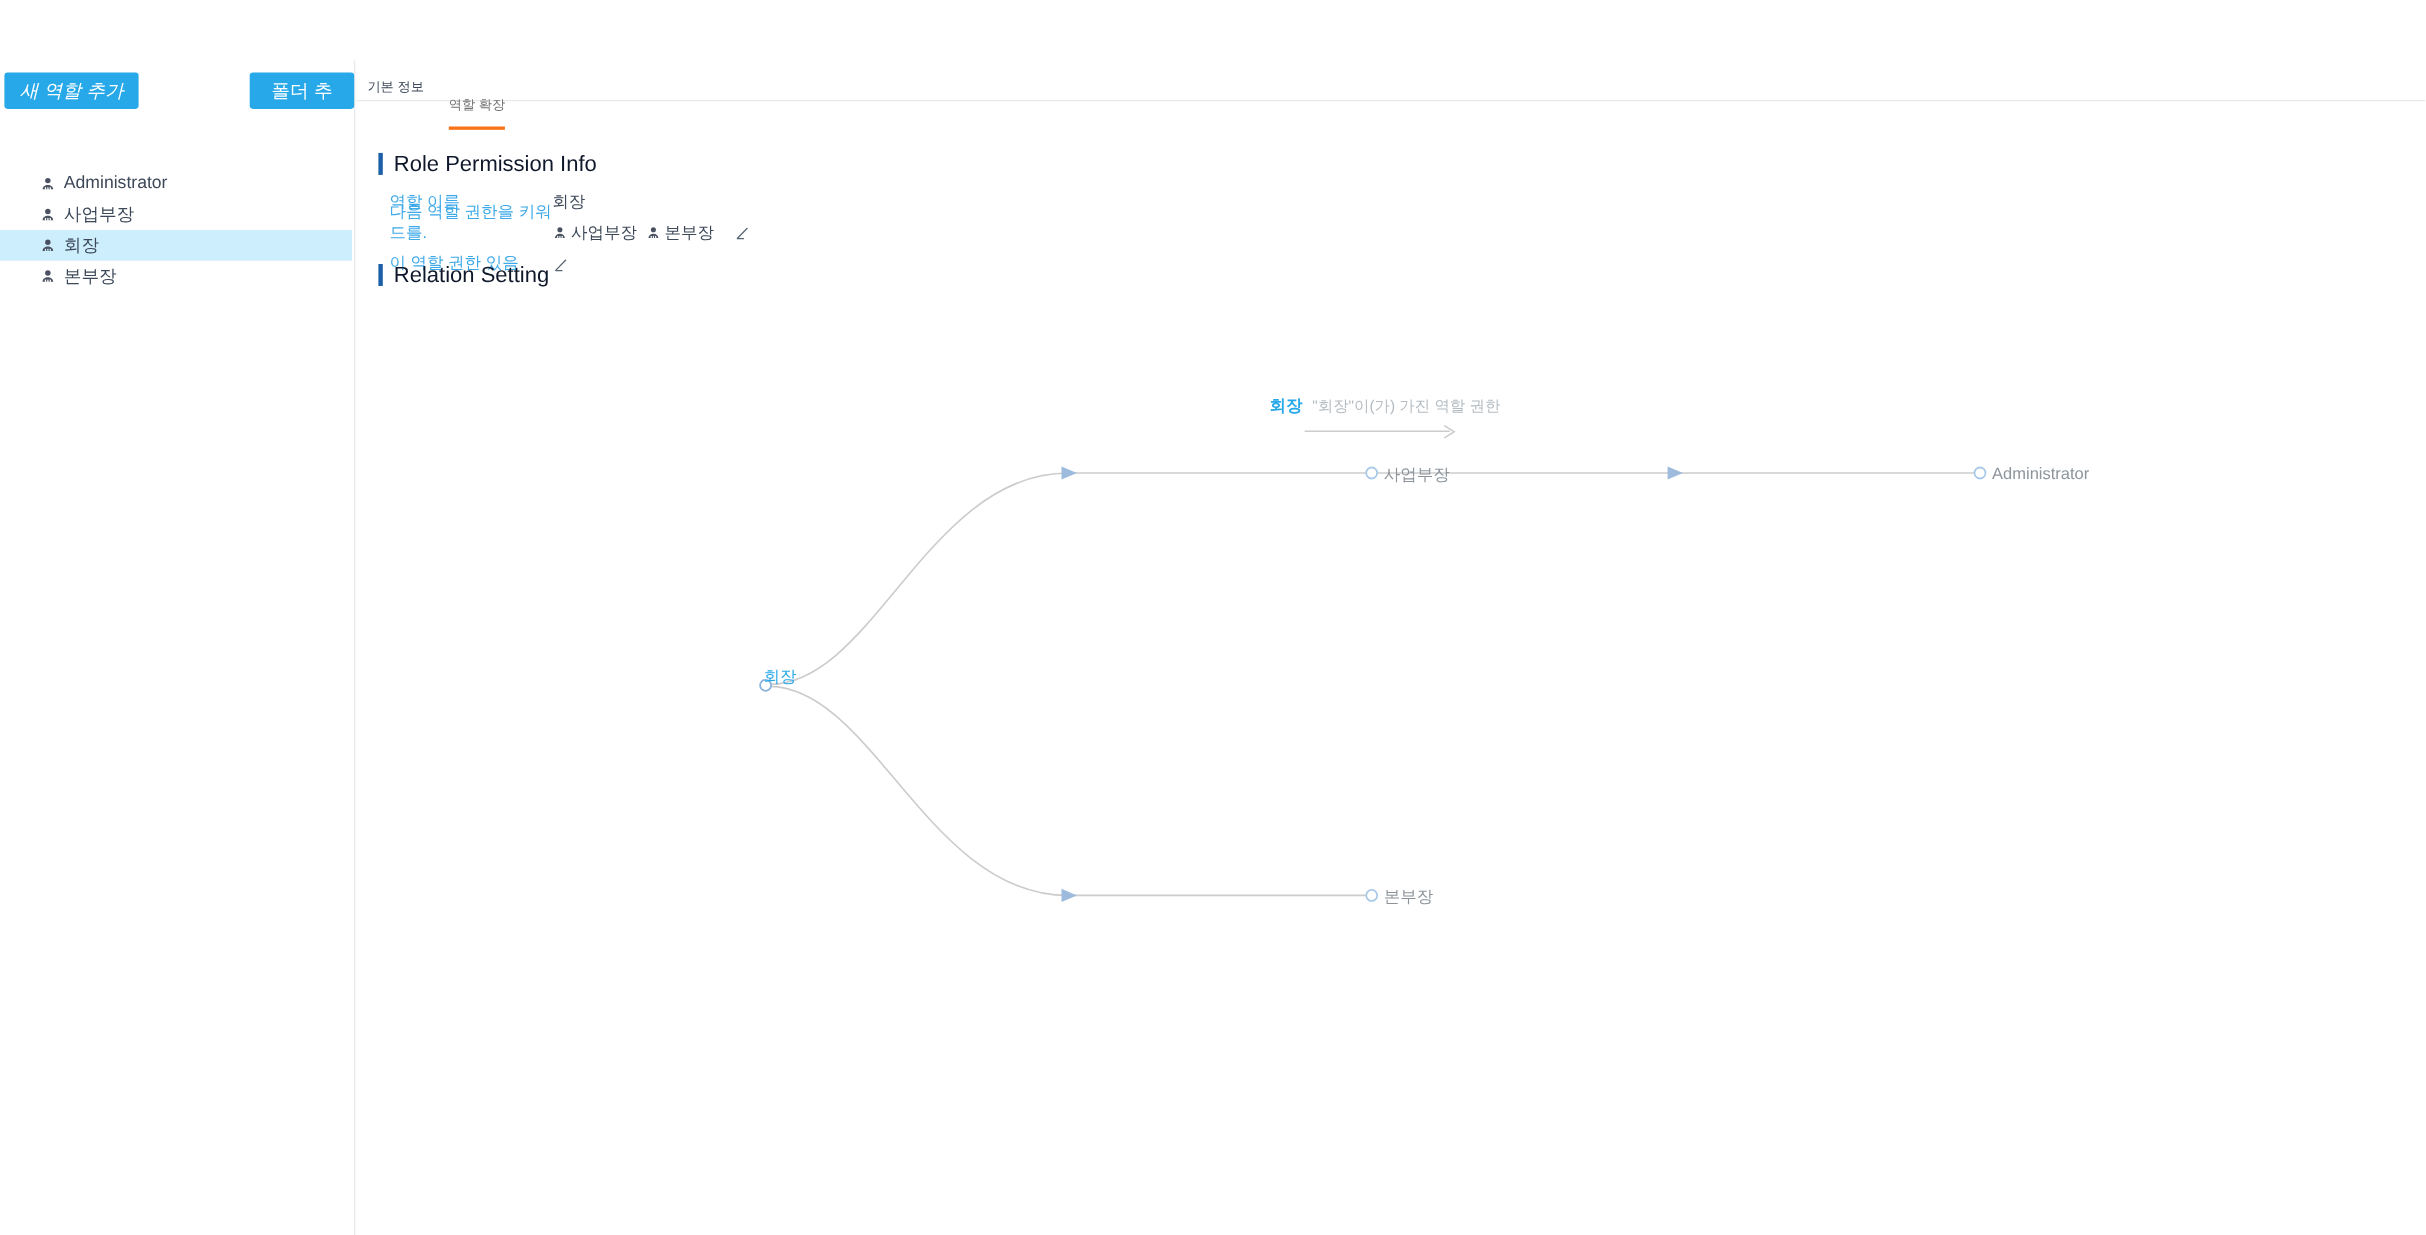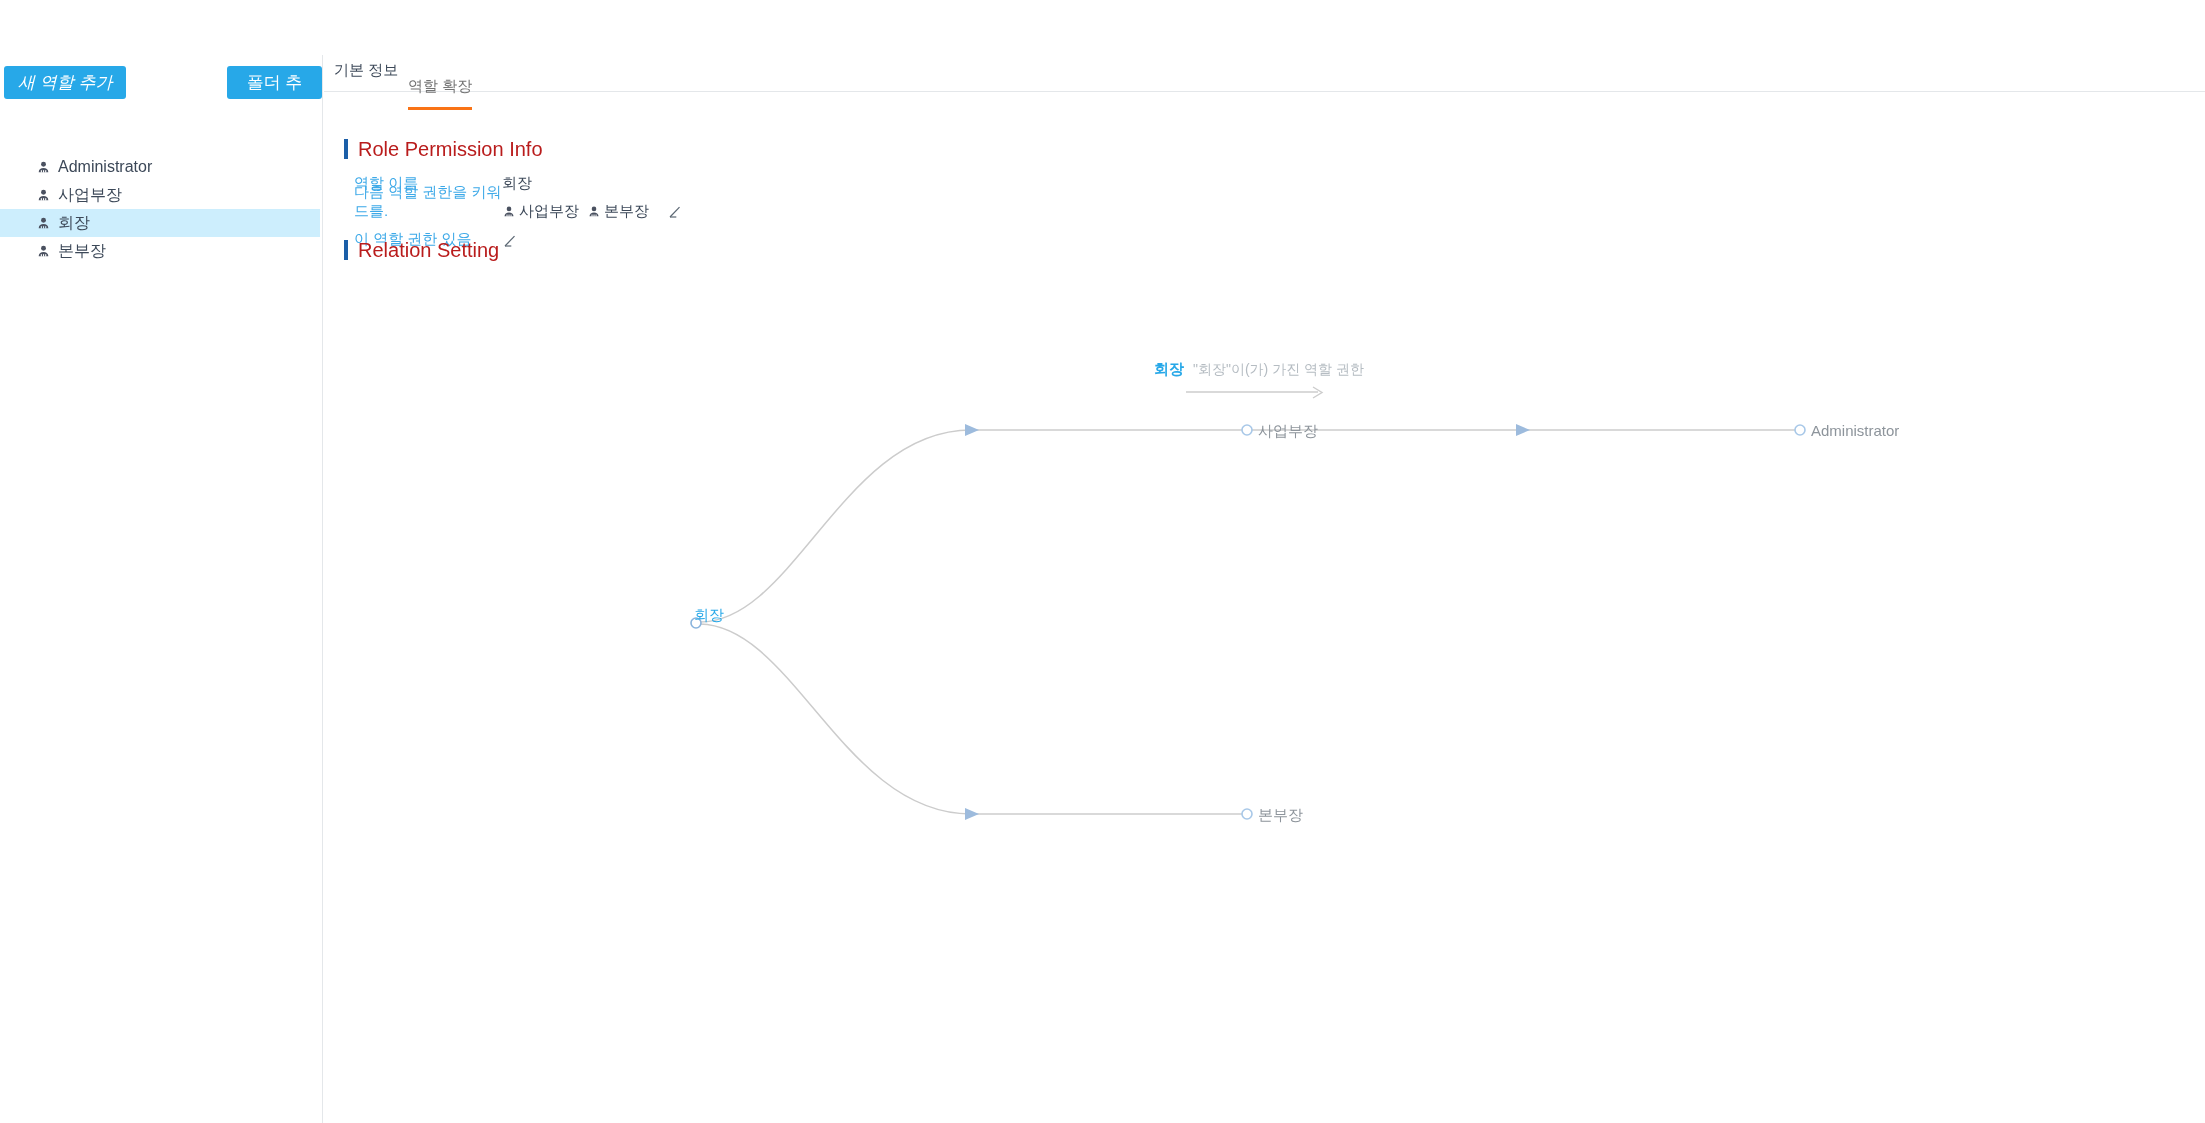--- a/index.html
+++ b/index.html
@@ -126,33 +126,33 @@
     width: 1881px;
     height: 1068px;
   }
   .tabs {
     position: relative;
     height: 36px;
     border-bottom: 1px solid #e4e7ea;
   }
   .tab {
     position: absolute;
-    top: 6px;
-    font-size: 15px;
+    top: 16px;
+    font-size: 12px;
     color: #3c4858;
     cursor: pointer;
     padding-bottom: 11px;
   }
   #tab-basic { left: 10px; }
   #tab-extend { left: 84px; color: #737373; border-bottom: 3px solid #f97316; margin-top: 16px; }
 
   .section-title {
     position: absolute;
     font-size: 20px;
-    color: #b91c1c;
+    color: #0f172a;
     padding-left: 10px;
     border-left: 4px solid #1b5fa8;
     line-height: 20px;
   }
   #sec-role-permission { left: 20px; top: 84px; }
   #sec-relation { left: 20px; top: 185px; }
 
   .info-table {
     position: absolute;
     left: 30px; top: 118px;

